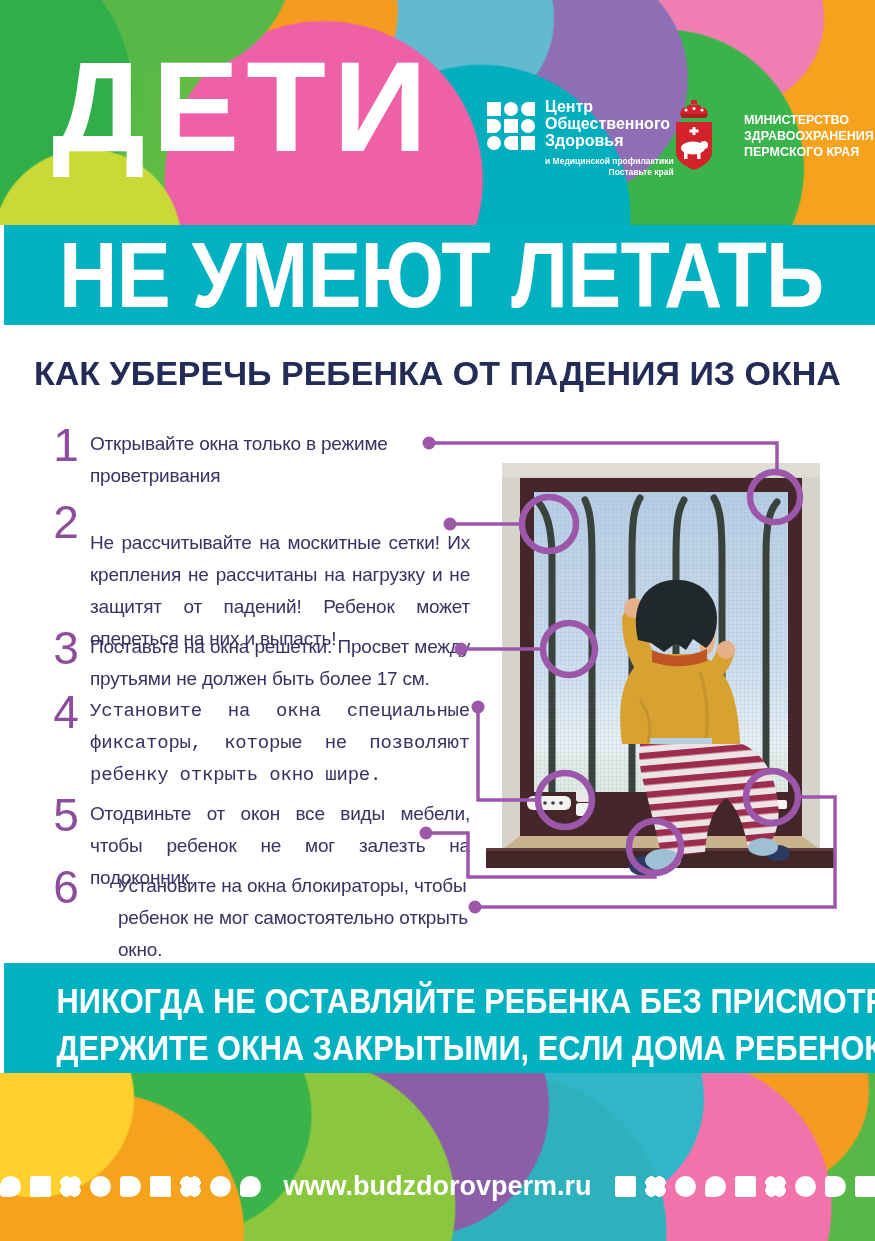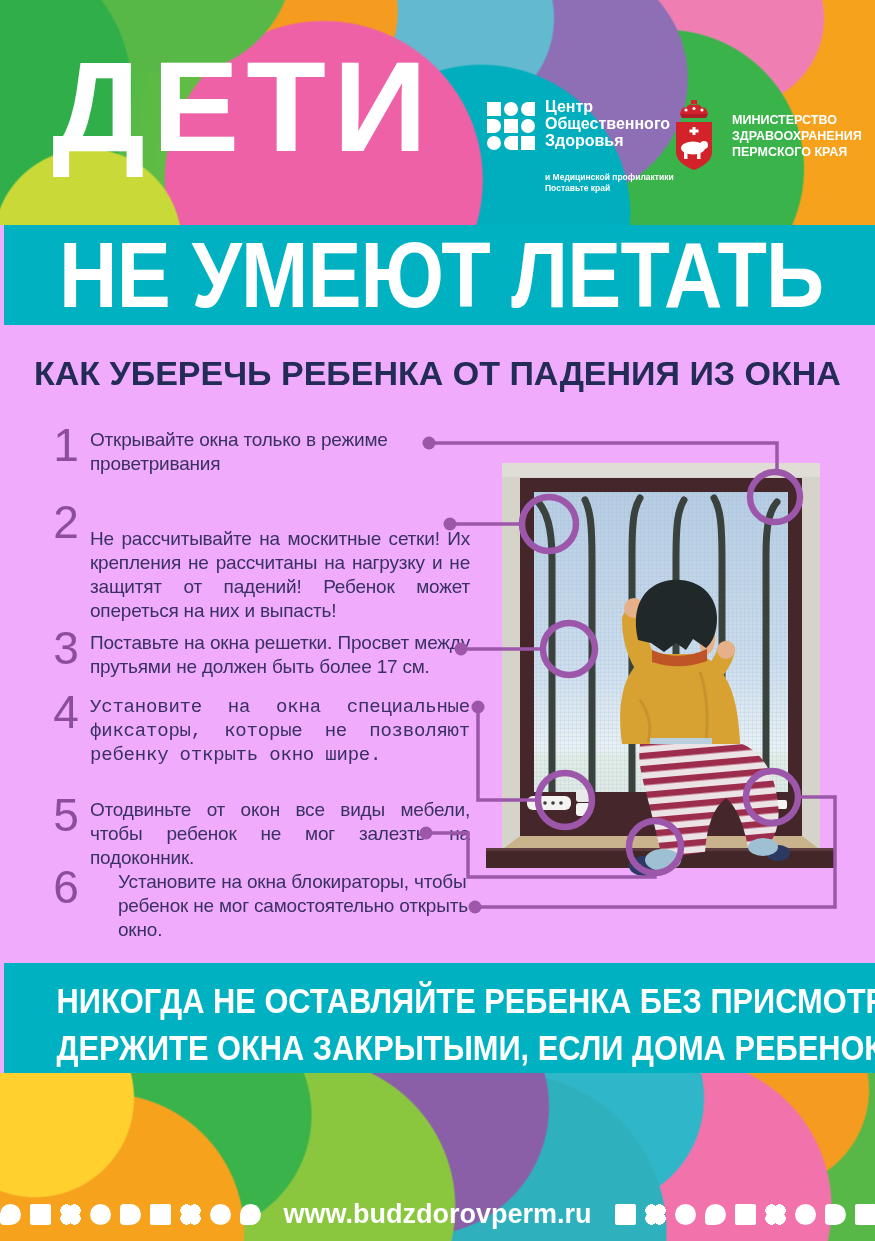--- a/index.html
+++ b/index.html
@@ -1,16 +1,16 @@
 <!DOCTYPE html>
 <html><head>
 <meta charset="utf-8">
 <style>
   html,body{margin:0;padding:0;background:#888;}
-  .poster{position:relative;width:875px;height:1241px;margin:0 auto;background:#f0abfc;
+  .poster{position:relative;width:875px;height:1241px;margin:0 auto;background:#ffffff;
           font-family:"Liberation Sans",sans-serif;overflow:hidden;}
 
   
   .collage{position:absolute;left:0;width:875px;}
   .header-collage{top:0;height:225px;
     background:
       radial-gradient(circle 95px  at 10% 108%, #c9d938 0 93px,  transparent 95px),
       radial-gradient(circle 150px at -2% 40%,  #2fae49 0 148px, transparent 150px),
       radial-gradient(circle 120px at 20% -20%, #58b847 0 118px, transparent 120px),
       radial-gradient(circle 160px at 37% 80%,  #ee61a6 0 158px, transparent 160px),
@@ -42,54 +42,54 @@
   
   .big-title{position:absolute;left:52px;top:43px;color:#fff;font-weight:bold;
     font-size:128px;letter-spacing:7px;line-height:1;transform:scaleX(1.02);transform-origin:left;}
   .logo-center{position:absolute;left:487px;top:98px;display:flex;gap:10px;color:#fff;}
   .logo-grid{display:grid;grid-template-columns:repeat(3,14px);grid-auto-rows:14px;gap:3px;margin-top:4px;}
   .lg{background:#fff;}
   .lg-ci{border-radius:50%;}
   .lg-hl{border-radius:50% 0 0 50%;}
   .lg-hr{border-radius:0 50% 50% 0;}
   .logo-name{font-size:16px;font-weight:bold;line-height:17px;}
-  .logo-sub{font-size:8.5px;font-weight:bold;line-height:11px;margin-top:23px;}
-  .logo-ministry{position:absolute;left:672px;top:100px;display:flex;gap:16px;align-items:center;color:#fff;}
+  .logo-sub{font-size:8.5px;font-weight:bold;line-height:11px;margin-top:7px;text-align:right;}
+  .logo-ministry{position:absolute;left:672px;top:100px;display:flex;gap:28px;align-items:center;color:#fff;}
   .ministry-text{font-size:12.5px;font-weight:bold;line-height:16px;}
 
   
   .band{position:absolute;left:4px;width:875px;background:#00b2c1;color:#fff;text-align:center;}
   .band-top{top:225px;height:100px;display:flex;align-items:center;justify-content:center;}
   .band-top span{font-size:92px;font-weight:bold;letter-spacing:-1px;line-height:1;
      transform:scaleX(.88);white-space:nowrap;}
   .band-warning{top:963px;height:110px;padding-top:14px;box-sizing:border-box;}
   .band-warning div{font-size:35px;font-weight:bold;line-height:47px;transform:scaleX(.88);white-space:nowrap;}
 
   
   .section-title{position:absolute;left:0;top:354px;width:875px;margin:0;text-align:center;
      color:#232b57;font-size:34px;font-weight:bold;letter-spacing:0;white-space:nowrap;}
   .tip{position:absolute;}
   .tip-num{position:absolute;left:46px;width:40px;text-align:center;color:#8c4d9d;
      font-size:46px;line-height:1;font-weight:400;}
-  .tip-text{position:absolute;left:90px;color:#3a3163;font-size:19px;line-height:24px;
+  .tip-text{position:absolute;left:90px;color:#3a3163;font-size:19px;line-height:32px;
      letter-spacing:-0.2px;width:380px;text-align:justify;}
   .tip1 .tip-text{width:312px;text-align:left;}
   .tip6 .tip-text{width:392px;text-align:left;}
   .t1{top:428px;} .t1n{top:422px;}
   .t2{top:527px;} .t2n{top:499px;}
   .t3{top:631px;} .t3n{top:625px;}
   .t4{top:695px;font-family:Liberation Mono, monospace;} .t4n{top:689px;}
   .t5{top:798px;} .t5n{top:792px;}
   .t6{top:870px;margin-left:28px;} .t6n{top:864px;}
 
   .illustration{position:absolute;left:380px;top:420px;width:495px;height:512px;}
 
   
   .footer-row{position:absolute;left:0;top:98px;width:875px;display:flex;align-items:center;
-     justify-content:center;gap:9px;margin-top:28px;}
+     justify-content:center;gap:9px;}
   .website{color:#fff;font-size:27px;font-weight:bold;margin:0 14px;white-space:nowrap;}
   .shapes{display:flex;gap:9px;align-items:center;}
   .shp{width:21px;height:21px;background:#fff;}
   .shp.square{border-radius:2px;}
   .shp.circle{border-radius:50%;}
   .shp.leaf{border-radius:50% 50% 50% 4px;}
   .shp.dee{border-radius:4px 50% 50% 4px;}
   .shp.clover{background:
       radial-gradient(circle at 31% 31%, #fff 0 30%, transparent 31%),
       radial-gradient(circle at 69% 31%, #fff 0 30%, transparent 31%),

